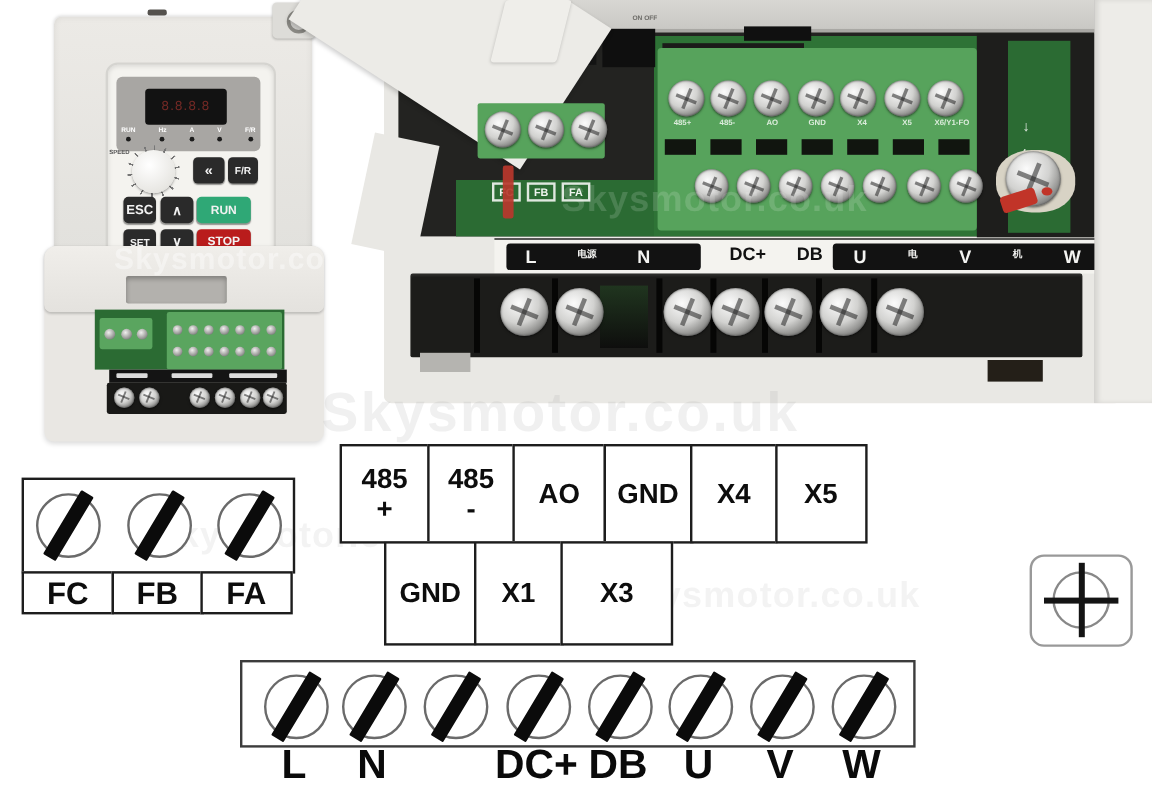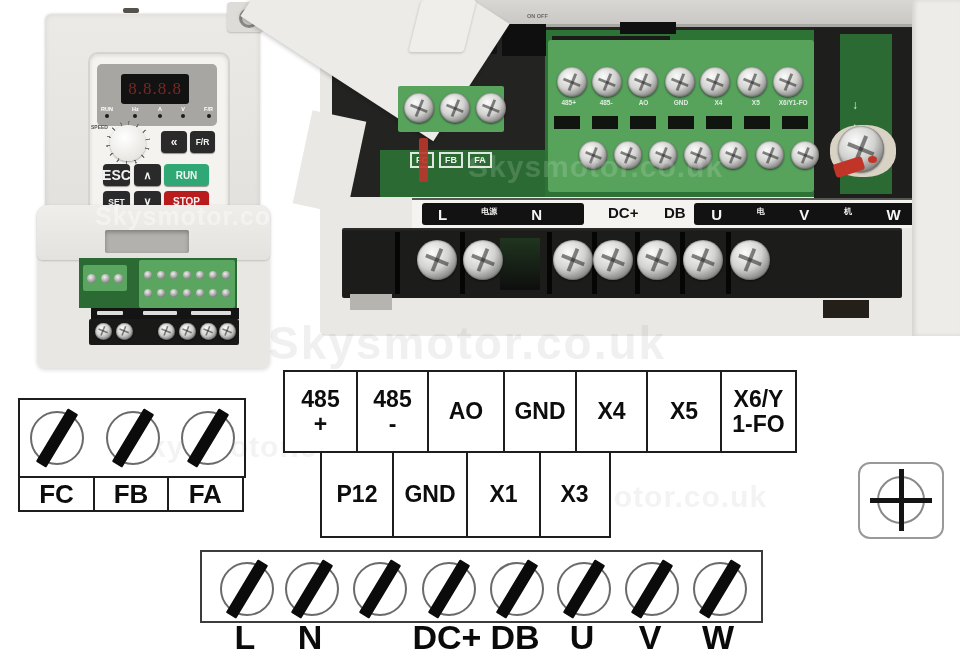--- a/index.html
+++ b/index.html
@@ -46,21 +46,21 @@
   <div class="abs" style="left:35px;top:0;width:237px;height:372px">
     <div class="abs" style="left:10px;top:14px;width:215px;height:196px;background:linear-gradient(#eceae6,#e2e1dd);border-radius:6px 10px 2px 2px;box-shadow:inset 0 0 6px rgba(0,0,0,.08),0 0 3px rgba(0,0,0,.18)"></div>
     <div class="abs" style="left:88px;top:8px;width:16px;height:5px;background:#55524e;border-radius:2px"></div>
     <div class="abs" style="left:196px;top:6px;width:12px;height:5px;background:#55524e;border-radius:2px"></div>
     <div class="abs" style="left:192px;top:2px;width:36px;height:30px;background:#dddcd8;border-radius:4px;box-shadow:0 1px 2px rgba(0,0,0,.2)"></div>
     <div class="abs" style="left:204px;top:8px;width:14px;height:14px;border-radius:50%;border:3px solid #8a8984;background:#cfcecb"></div>
 
     <div class="abs" style="left:53px;top:52px;width:138px;height:185px;background:#f4f3ef;border:2px solid #d5d4d0;border-radius:10px;box-shadow:inset 0 1px 4px rgba(0,0,0,.12)"></div>
     <div class="abs" style="left:62px;top:64px;width:120px;height:62px;background:#a8a6a3;border-radius:5px"></div>
     <div class="abs" style="left:86px;top:74px;width:68px;height:30px;background:#121212;border-radius:3px;display:flex;align-items:center;justify-content:center">
-      <span style="font-family:Liberation Serif, serif;font-size:17px;color:#c43c34;opacity:.55;letter-spacing:1px">8.8.8.8</span>
+      <span style="font-family:Liberation Sans, sans-serif;font-size:11px;color:#c43c34;opacity:.55;letter-spacing:1px">8.8.8.8</span>
     </div>
     <div class="abs" style="left:66px;top:106px;width:112px;height:16px;display:flex;justify-content:space-between">
       <div class="led">
           <span>RUN</span>
           <i></i>
         </div>
       <div class="led">
           <span>Hz</span>
           <i></i>
         </div>
@@ -80,21 +80,21 @@
     <span class="abs" style="left:56px;top:124px;font-size:5px;font-weight:700;color:#555">SPEED</span>
     <div class="abs" style="left:71px;top:121px;width:44px;height:44px;border-radius:50%;background:repeating-conic-gradient(#777 0 4deg,transparent 4deg 26deg)"></div>
     <div class="abs" style="left:75px;top:125px;width:36px;height:36px;border-radius:50%;background:radial-gradient(circle at 40% 35%,#ffffff,#e8e7e3 70%,#d4d3cf);box-shadow:0 1px 2px rgba(0,0,0,.35)"></div>
 
     <div class="btn" style="left:126px;top:131px;width:26px;height:22px;font-size:12px">
         <span>«</span>
       </div>
     <div class="btn" style="left:155px;top:131px;width:25px;height:22px;font-size:8.5px">
         <span>F/R</span>
       </div>
-    <div class="btn" style="left:68px;top:164px;width:27px;height:22px;font-size:14px">
+    <div class="btn" style="left:68px;top:164px;width:27px;height:22px;font-size:11px">
         <span>ESC</span>
       </div>
     <div class="btn" style="left:99px;top:164px;width:27px;height:22px;font-size:11px">
         <span>∧</span>
       </div>
     <div class="btn" style="left:129px;top:164px;width:45px;height:22px;font-size:10px;background:#2fa876">
         <span>RUN</span>
       </div>
     <div class="btn" style="left:68px;top:191px;width:27px;height:21px;font-size:8.5px">
         <span>SET</span>
@@ -291,29 +291,26 @@
 
   <div class="cellrow" style="left:283px;top:370px;height:83px">
     <div class="cell" style="width:75px">485
 +</div>
     <div class="cell" style="width:74px">485
 -</div>
     <div class="cell" style="width:78px">AO</div>
     <div class="cell" style="width:75px">GND</div>
     <div class="cell" style="width:73px">X4</div>
     <div class="cell" style="width:77px">X5</div>
-    <div class="cell" style="width:77px">X6/Y
-1-FO</div>
   </div>
 
   <div class="cellrow" style="left:320px;top:450.5px;height:87px">
-    <div class="cell" style="width:74px">P12</div>
     <div class="cell" style="width:77px">GND</div>
     <div class="cell" style="width:75px">X1</div>
-    <div class="cell" style="width:72px">X3</div>
+    <div class="cell" style="width:94px">X3</div>
   </div>
 
   <div class="abs" style="left:858px;top:462px;width:86px;height:77px;border:2px solid #999;border-radius:12px;box-sizing:border-box">
     <div class="abs" style="left:17px;top:12px;width:48px;height:48px;border:2px solid #888;border-radius:50%;box-sizing:border-box"></div>
     <i class="abs" style="left:10px;top:33.5px;width:62px;height:5px;background:#141414"></i>
     <i class="abs" style="left:38.5px;top:5px;width:5px;height:62px;background:#141414"></i>
   </div>
 
   <div class="abs" style="left:200px;top:550px;width:563px;height:73px;border:2.5px solid #3c3c3c;box-sizing:border-box">
     <div class="dscrew" style="left:18px;top:10px;width:54px;height:54px">

